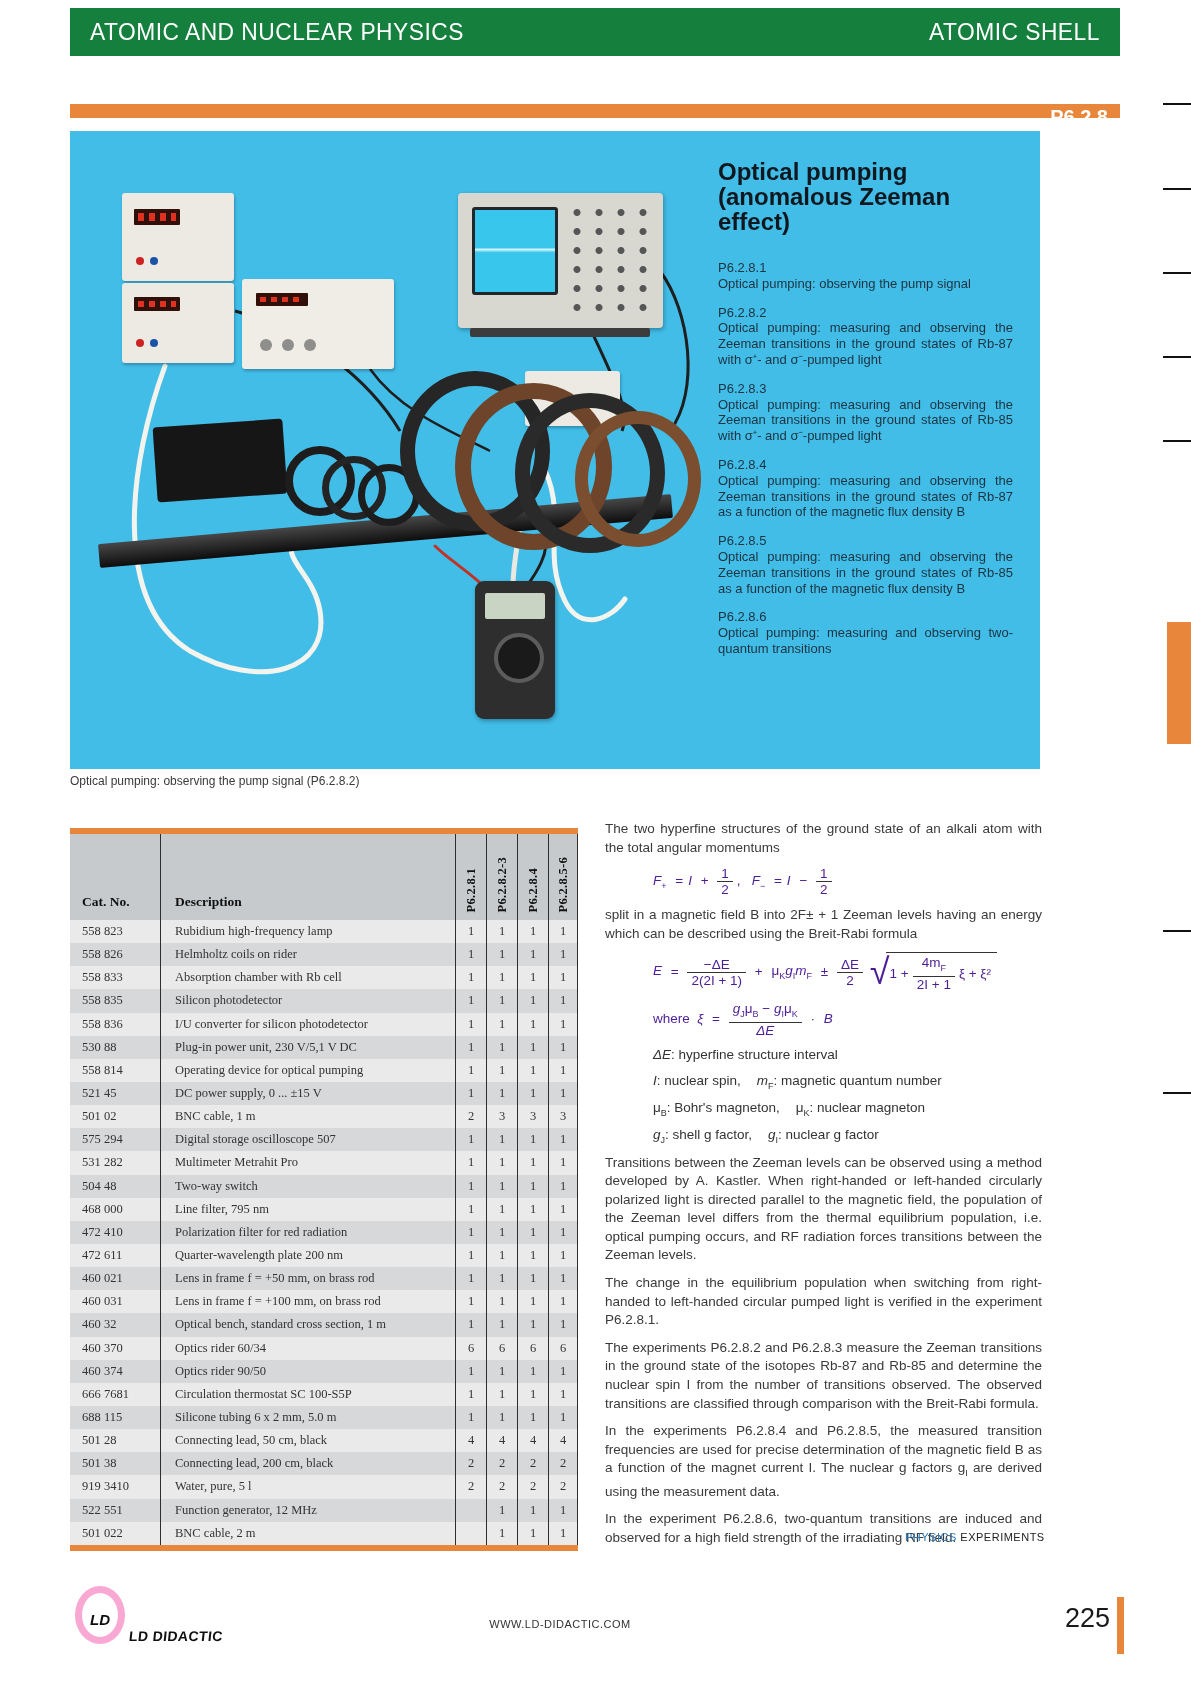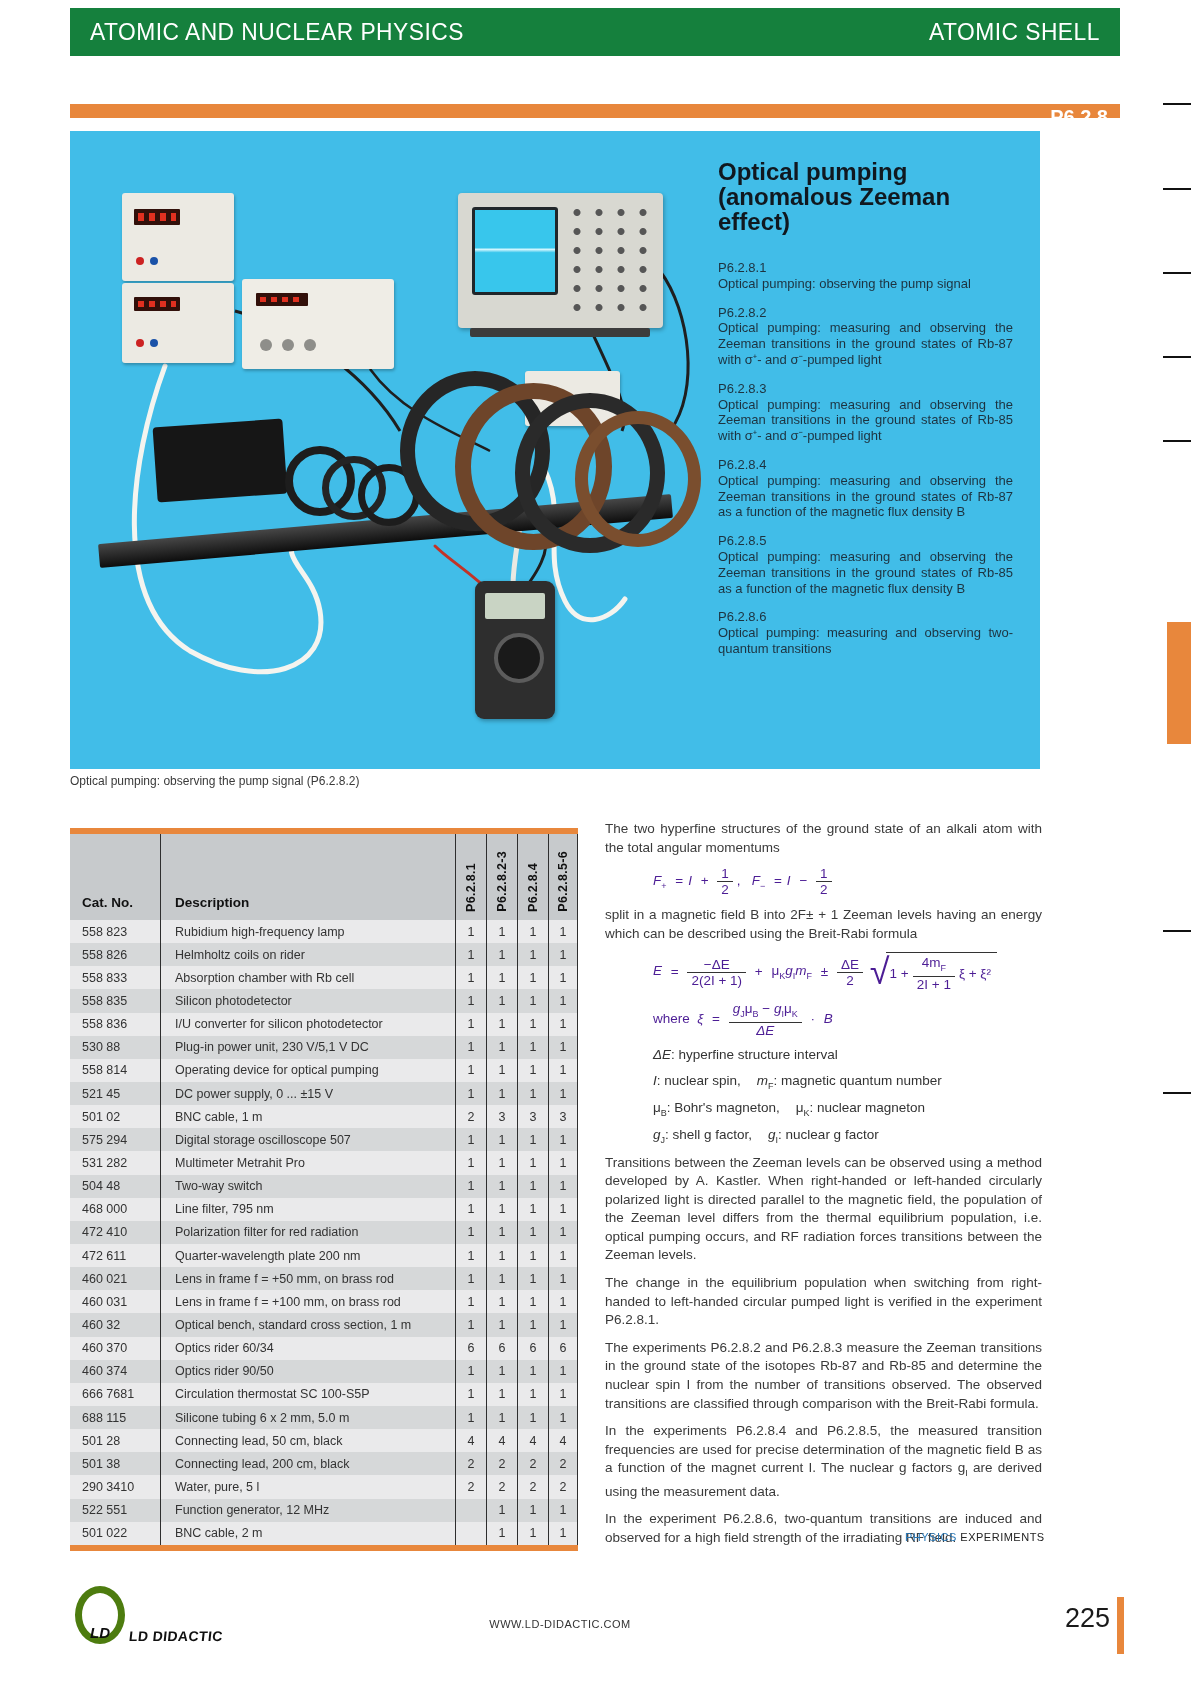--- a/index.html
+++ b/index.html
@@ -42,21 +42,21 @@
   .mm-dial{left:19px;top:52px;width:42px;height:42px;border-radius:50%;background:#1a1a1a;border:4px solid #5c5c5c;}
 
   .panel{position:absolute;left:648px;top:28px;width:295px;}
   .panel-title{font-size:24px;line-height:25px;font-weight:bold;color:#10181f;margin:0 0 26px 0;}
   .exp{margin-bottom:13px;font-size:13px;line-height:15.8px;color:#1d3340;text-align:justify;}
   .exp .code{display:block;}
 
   .caption{position:absolute;left:70px;top:774px;font-size:12px;color:#3a3a3a;}
 
   
-  .equip-table{position:absolute;left:70px;top:828px;width:508px;}
+  .equip-table{position:absolute;left:70px;top:828px;width:508px;font-family:Liberation Serif, serif;}
   .tbar{height:6px;background:#E8873C;}
   .thead{height:86px;background:#C7CACC;display:flex;}
   .trow{height:23.15px;display:flex;}
   .trow.light{background:#EAEAEB;}
   .trow.dark{background:#D6D8D9;}
   .cat{width:90px;box-sizing:border-box;padding-left:12px;}
   .desc{width:295px;box-sizing:border-box;border-left:1px solid #2e2e2e;padding-left:14px;}
   .q{width:31px;box-sizing:border-box;border-left:1px solid #2e2e2e;justify-content:center;padding-left:0;}
   .q:last-child{width:30px;border-right:1px solid #2e2e2e;}
   .thead .cat,.thead .desc{display:flex;align-items:flex-end;padding-bottom:10px;font-weight:bold;font-size:13.5px;color:#111;}
@@ -79,21 +79,21 @@
   .rbody > *{margin:0 2px;}
   .def{margin:0 0 9px 48px;font-size:13.5px;color:#333;}
   .def .c{margin-left:16px;}
 
   
   .tick{position:absolute;left:1163px;width:28px;height:2px;background:#111;}
   .side-tab{position:absolute;left:1167px;top:622px;width:24px;height:122px;background:#E8873C;}
 
   
   .footer-logo{position:absolute;left:75px;top:1592px;display:flex;align-items:flex-end;height:52px;}
-  .logo-circle{width:36px;height:44px;border:7px solid #4d7c0f;border-radius:50%;display:inline-flex;align-items:flex-end;justify-content:center;box-sizing:content-box;}
+  .logo-circle{width:36px;height:44px;border:7px solid #f9a8d4;border-radius:50%;display:inline-flex;align-items:center;justify-content:center;box-sizing:content-box;}
   .logo-ld{font-weight:bold;font-size:15px;font-style:italic;transform:translateY(4px);color:#0d0d0d;}
   .logo-text{font-weight:bold;font-size:14px;letter-spacing:.4px;color:#111;margin-left:4px;transform:skewX(-6deg);}
   .footer-url{position:absolute;left:470px;top:1618px;width:180px;text-align:center;font-size:11px;letter-spacing:.5px;color:#333;}
   .footer-series{position:absolute;left:905px;top:1531px;font-size:11px;letter-spacing:.5px;color:#222;}
   .footer-series .blue{color:#2878B8;}
   .page-num{position:absolute;left:1052px;top:1603px;width:58px;text-align:right;font-size:27px;color:#1a1a1a;}
   .page-bar{position:absolute;left:1117px;top:1597px;width:7px;height:57px;background:#E8873C;}
 </style>
 </head>
 <body>
@@ -397,21 +397,21 @@
   </div>
         <div class="trow dark">
     <div class="cat">501 38</div>
     <div class="desc">Connecting lead, 200 cm, black</div>
     <div class="q">2</div>
     <div class="q">2</div>
     <div class="q">2</div>
     <div class="q">2</div>
   </div>
         <div class="trow light">
-    <div class="cat">290 3410</div>
+    <div class="cat">919 3410</div>
     <div class="desc">Water, pure, 5 l</div>
     <div class="q">2</div>
     <div class="q">2</div>
     <div class="q">2</div>
     <div class="q">2</div>
   </div>
         <div class="trow dark">
     <div class="cat">522 551</div>
     <div class="desc">Function generator, 12 MHz</div>
     <div class="q"></div>

